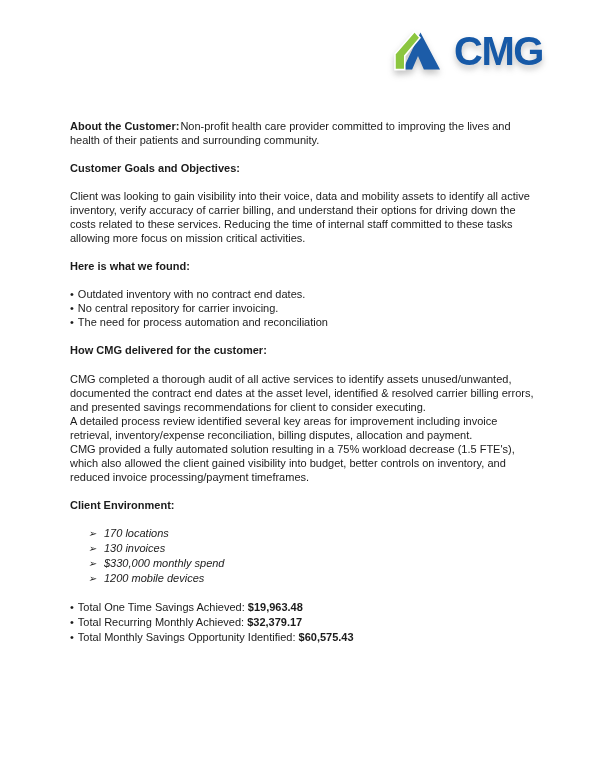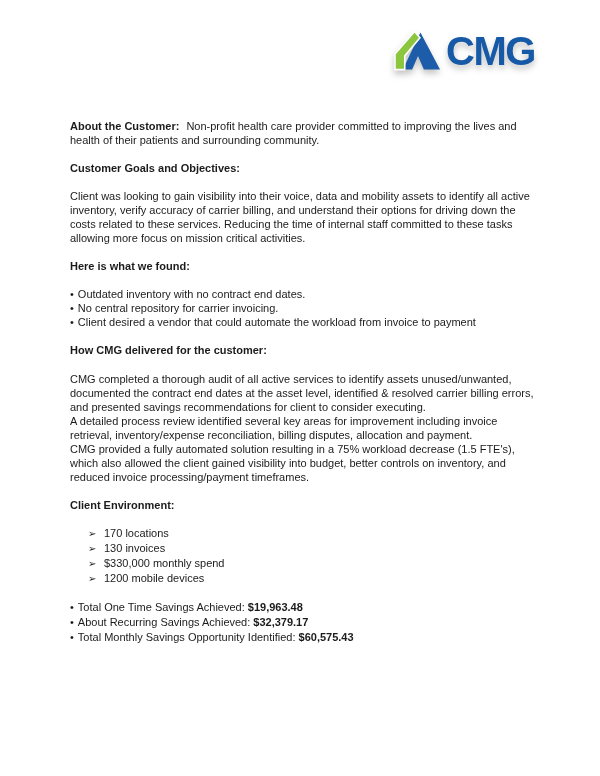--- a/index.html
+++ b/index.html
@@ -16,45 +16,45 @@
     color: #1b1b1b;
     overflow: hidden;
   }
   
   .logo {
     position: absolute;
     top: 30px;
     left: 394px;
     display: flex;
     align-items: center;
-    gap: 5px;
+    gap: 13px;
     filter: drop-shadow(0 4px 3px rgba(100,100,100,0.38));
   }
   .logo-mark { display: block; }
   .logo-text {
     font-size: 40px;
     font-weight: bold;
     letter-spacing: -1.5px;
     line-height: 40px;
   }
   
   .content {
     position: absolute;
     left: 70px;
     top: 119px;
     width: 472px;
   }
   .para { margin: 0 0 14px 0; }
   .heading { font-weight: bold; margin: 0 0 14px 0; }
-  .lead-label { font-weight: bold; padding-right: 7px; }
+  .lead-label { font-weight: bold; padding-right: 1px; }
   .bullet-list { margin: 0 0 14px 0; }
   .bullet-line { display: block; }
   .bullet-glyph { padding-right: 4px; }
   .delivered-block { margin: 15px 0 14px 0; }
-  .env-list { margin: 0 0 2px 0; padding-left: 18px; }
+  .env-list { margin: 0 0 2px 0; padding-left: 18px; font-style: italic; }
   .env-item { display: block; line-height: 15px; }
   .env-arrow {
     display: inline-block;
     width: 16px;
     font-size: 10px;
     color: #222;
   }
   .totals { margin-top: 14px; }
   .total-line { display: block; line-height: 15px; }
   .total-value { font-weight: bold; padding-left: 3px; text-align: right; }
@@ -76,38 +76,38 @@
 
     <p class="para"><span class="lead-label">About the Customer:</span><span>Non-profit health care provider committed to improving the lives and health of their patients and surrounding community.</span></p>
 
     <p class="heading">Customer Goals and Objectives:</p>
     <p class="para">Client was looking to gain visibility into their voice, data and mobility assets to identify all active inventory, verify accuracy of carrier billing, and understand their options for driving down the costs related to these services. Reducing the time of internal staff committed to these tasks allowing more focus on mission critical activities.</p>
 
     <p class="heading">Here is what we found:</p>
     <div class="bullet-list">
       <span class="bullet-line"><span class="bullet-glyph">•</span><span>Outdated inventory with no contract end dates.</span></span>
       <span class="bullet-line"><span class="bullet-glyph">•</span><span>No central repository for carrier invoicing.</span></span>
-      <span class="bullet-line"><span class="bullet-glyph">•</span><span>Client desired a vendor that could automate the workload from invoice to payment</span></span>
+      <span class="bullet-line"><span class="bullet-glyph">•</span><span>The need for process automation and reconciliation</span></span>
     </div>
 
     <p class="heading">How CMG delivered for the customer:</p>
     <div class="delivered-block">
       <div>CMG completed a thorough audit of all active services to identify assets unused/unwanted, documented the contract end dates at the asset level, identified &amp; resolved carrier billing errors, and presented savings recommendations for client to consider executing.</div>
       <div>A detailed process review identified several key areas for improvement including invoice retrieval, inventory/expense reconciliation, billing disputes, allocation and payment.</div>
       <div>CMG provided a fully automated solution resulting in a 75% workload decrease (1.5 FTE's), which also allowed the client gained visibility into budget, better controls on inventory, and reduced invoice processing/payment timeframes.</div>
     </div>
 
     <p class="heading">Client Environment:</p>
     <div class="env-list">
       <span class="env-item"><span class="env-arrow">➢</span><span>170 locations</span></span>
       <span class="env-item"><span class="env-arrow">➢</span><span>130 invoices</span></span>
       <span class="env-item"><span class="env-arrow">➢</span><span>$330,000 monthly spend</span></span>
       <span class="env-item"><span class="env-arrow">➢</span><span>1200 mobile devices</span></span>
     </div>
 
     <div class="totals">
       <span class="total-line"><span class="bullet-glyph">•</span><span>Total One Time Savings Achieved:</span><span class="total-value">$19,963.48</span></span>
-      <span class="total-line"><span class="bullet-glyph">•</span><span>About Recurring Savings Achieved:</span><span class="total-value">$32,379.17</span></span>
+      <span class="total-line"><span class="bullet-glyph">•</span><span>Total Recurring Monthly Achieved:</span><span class="total-value">$32,379.17</span></span>
       <span class="total-line"><span class="bullet-glyph">•</span><span>Total Monthly Savings Opportunity Identified:</span><span class="total-value">$60,575.43</span></span>
     </div>
 
   </div>
 </div>
 
 </body></html>

